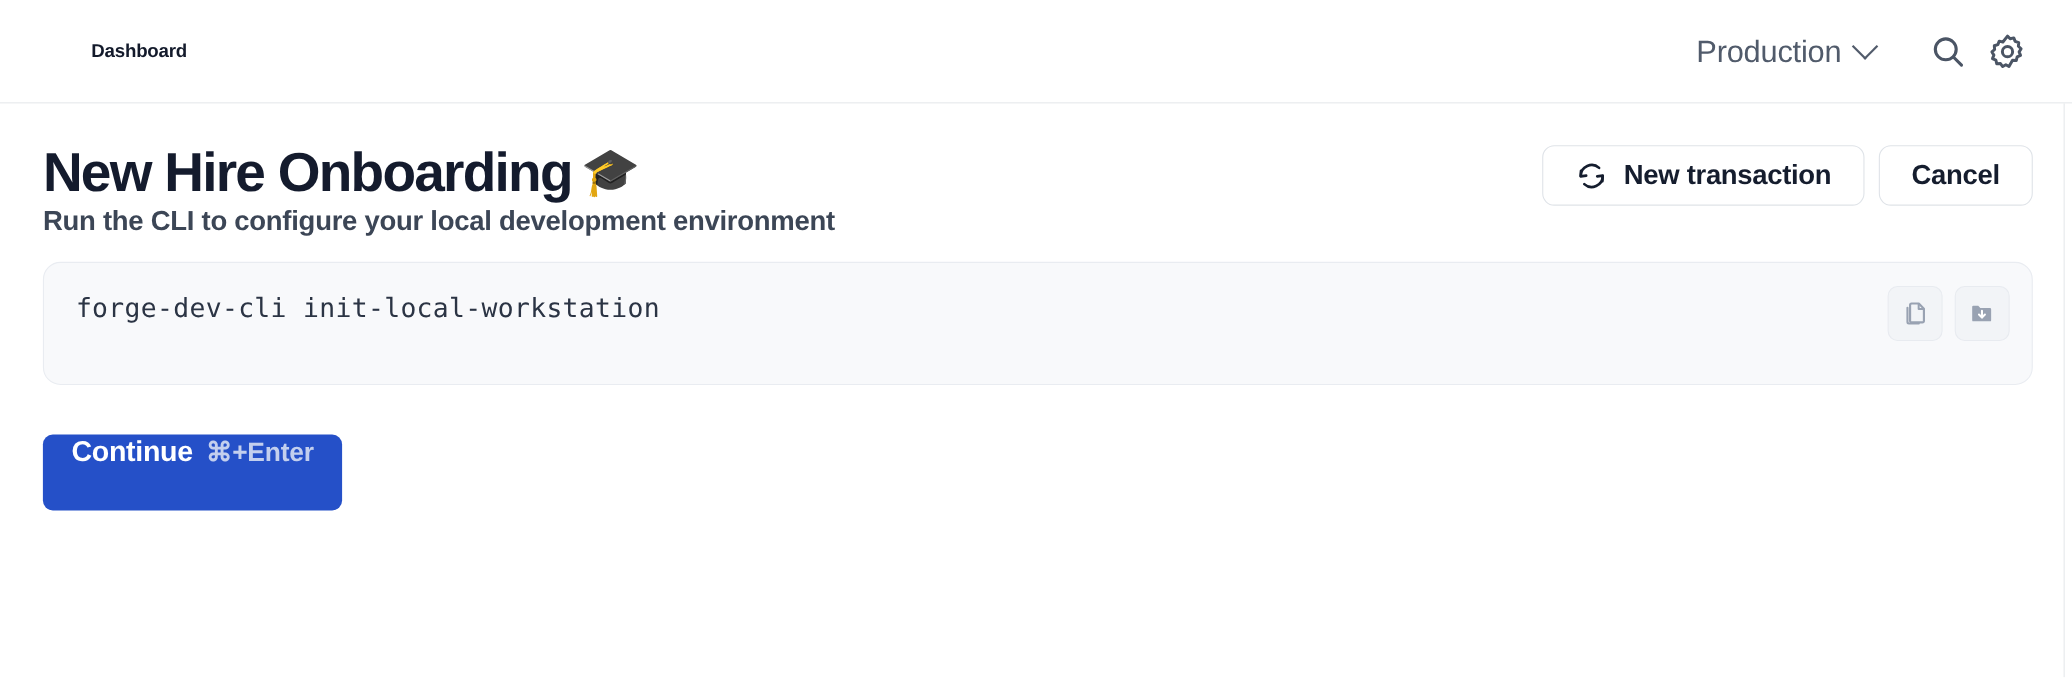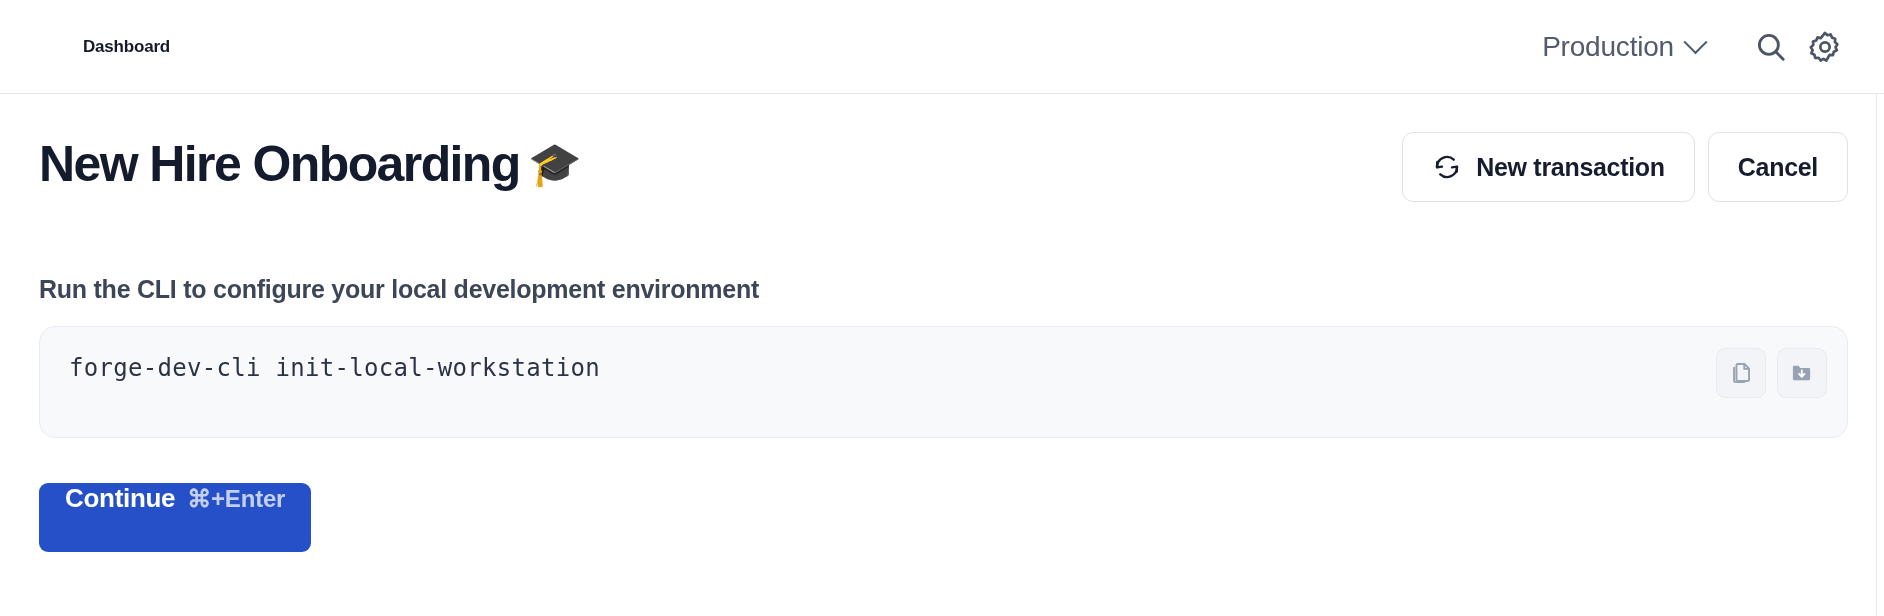--- a/index.html
+++ b/index.html
@@ -108,40 +108,39 @@
   }
   .title-emoji { font-size: 43px; line-height: 1; }
 
   .head-actions {
     margin-left: auto;
     display: flex;
     gap: 13px;
     padding-top: 5px;
   }
   .btn-outline {
-    height: 70px;
+    height: 55px;
     min-width: 0;
     padding: 0 29px;
     background: #ffffff;
     border: 1.4px solid #dfe3e8;
     border-radius: 11px;
     display: flex;
     align-items: center;
     justify-content: center;
     gap: 14px;
     font-size: 25px;
     font-weight: 700;
     color: #151d2e;
     letter-spacing: -0.3px;
     cursor: pointer;
     font-family: "Liberation Sans", sans-serif;
   }
 
   .section-label {
-    margin-top: 73px;
     font-size: 25px;
     font-weight: 700;
     color: #3c4656;
     letter-spacing: -0.25px;
   }
 
   .code-card {
     margin-top: 22px;
     background: #f8f9fb;
     border: 1.4px solid #e9ecf1;

